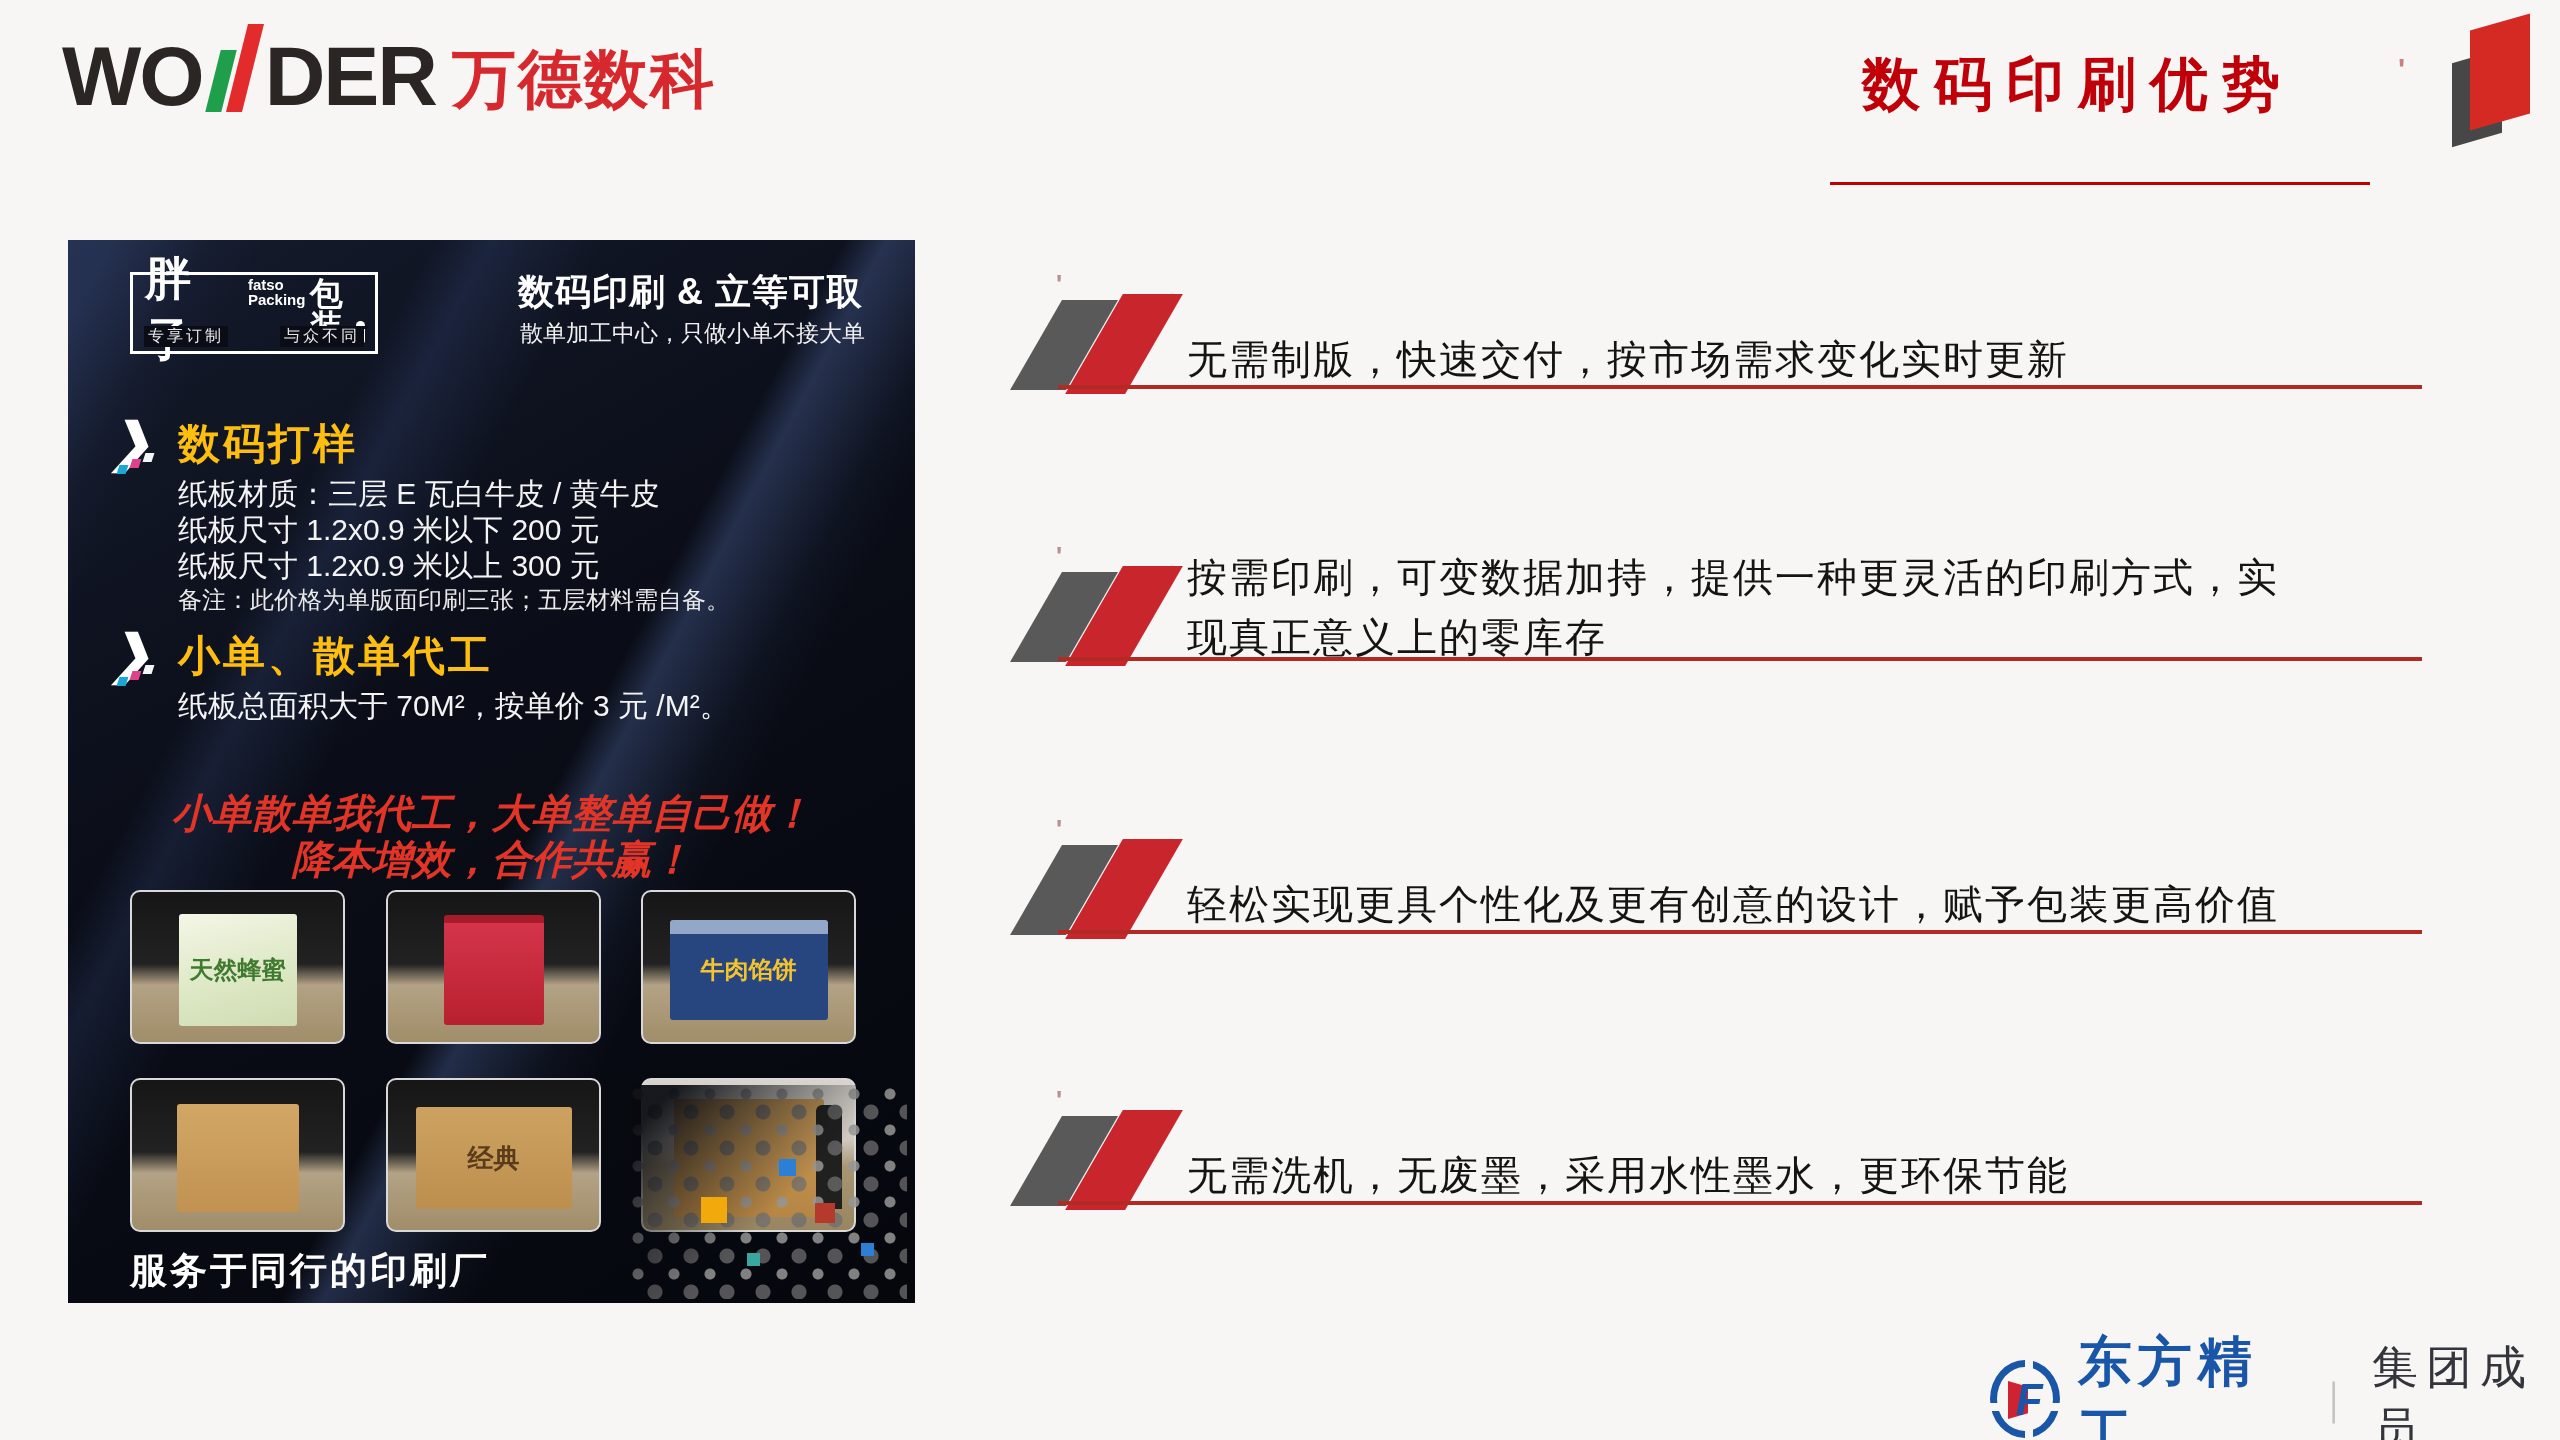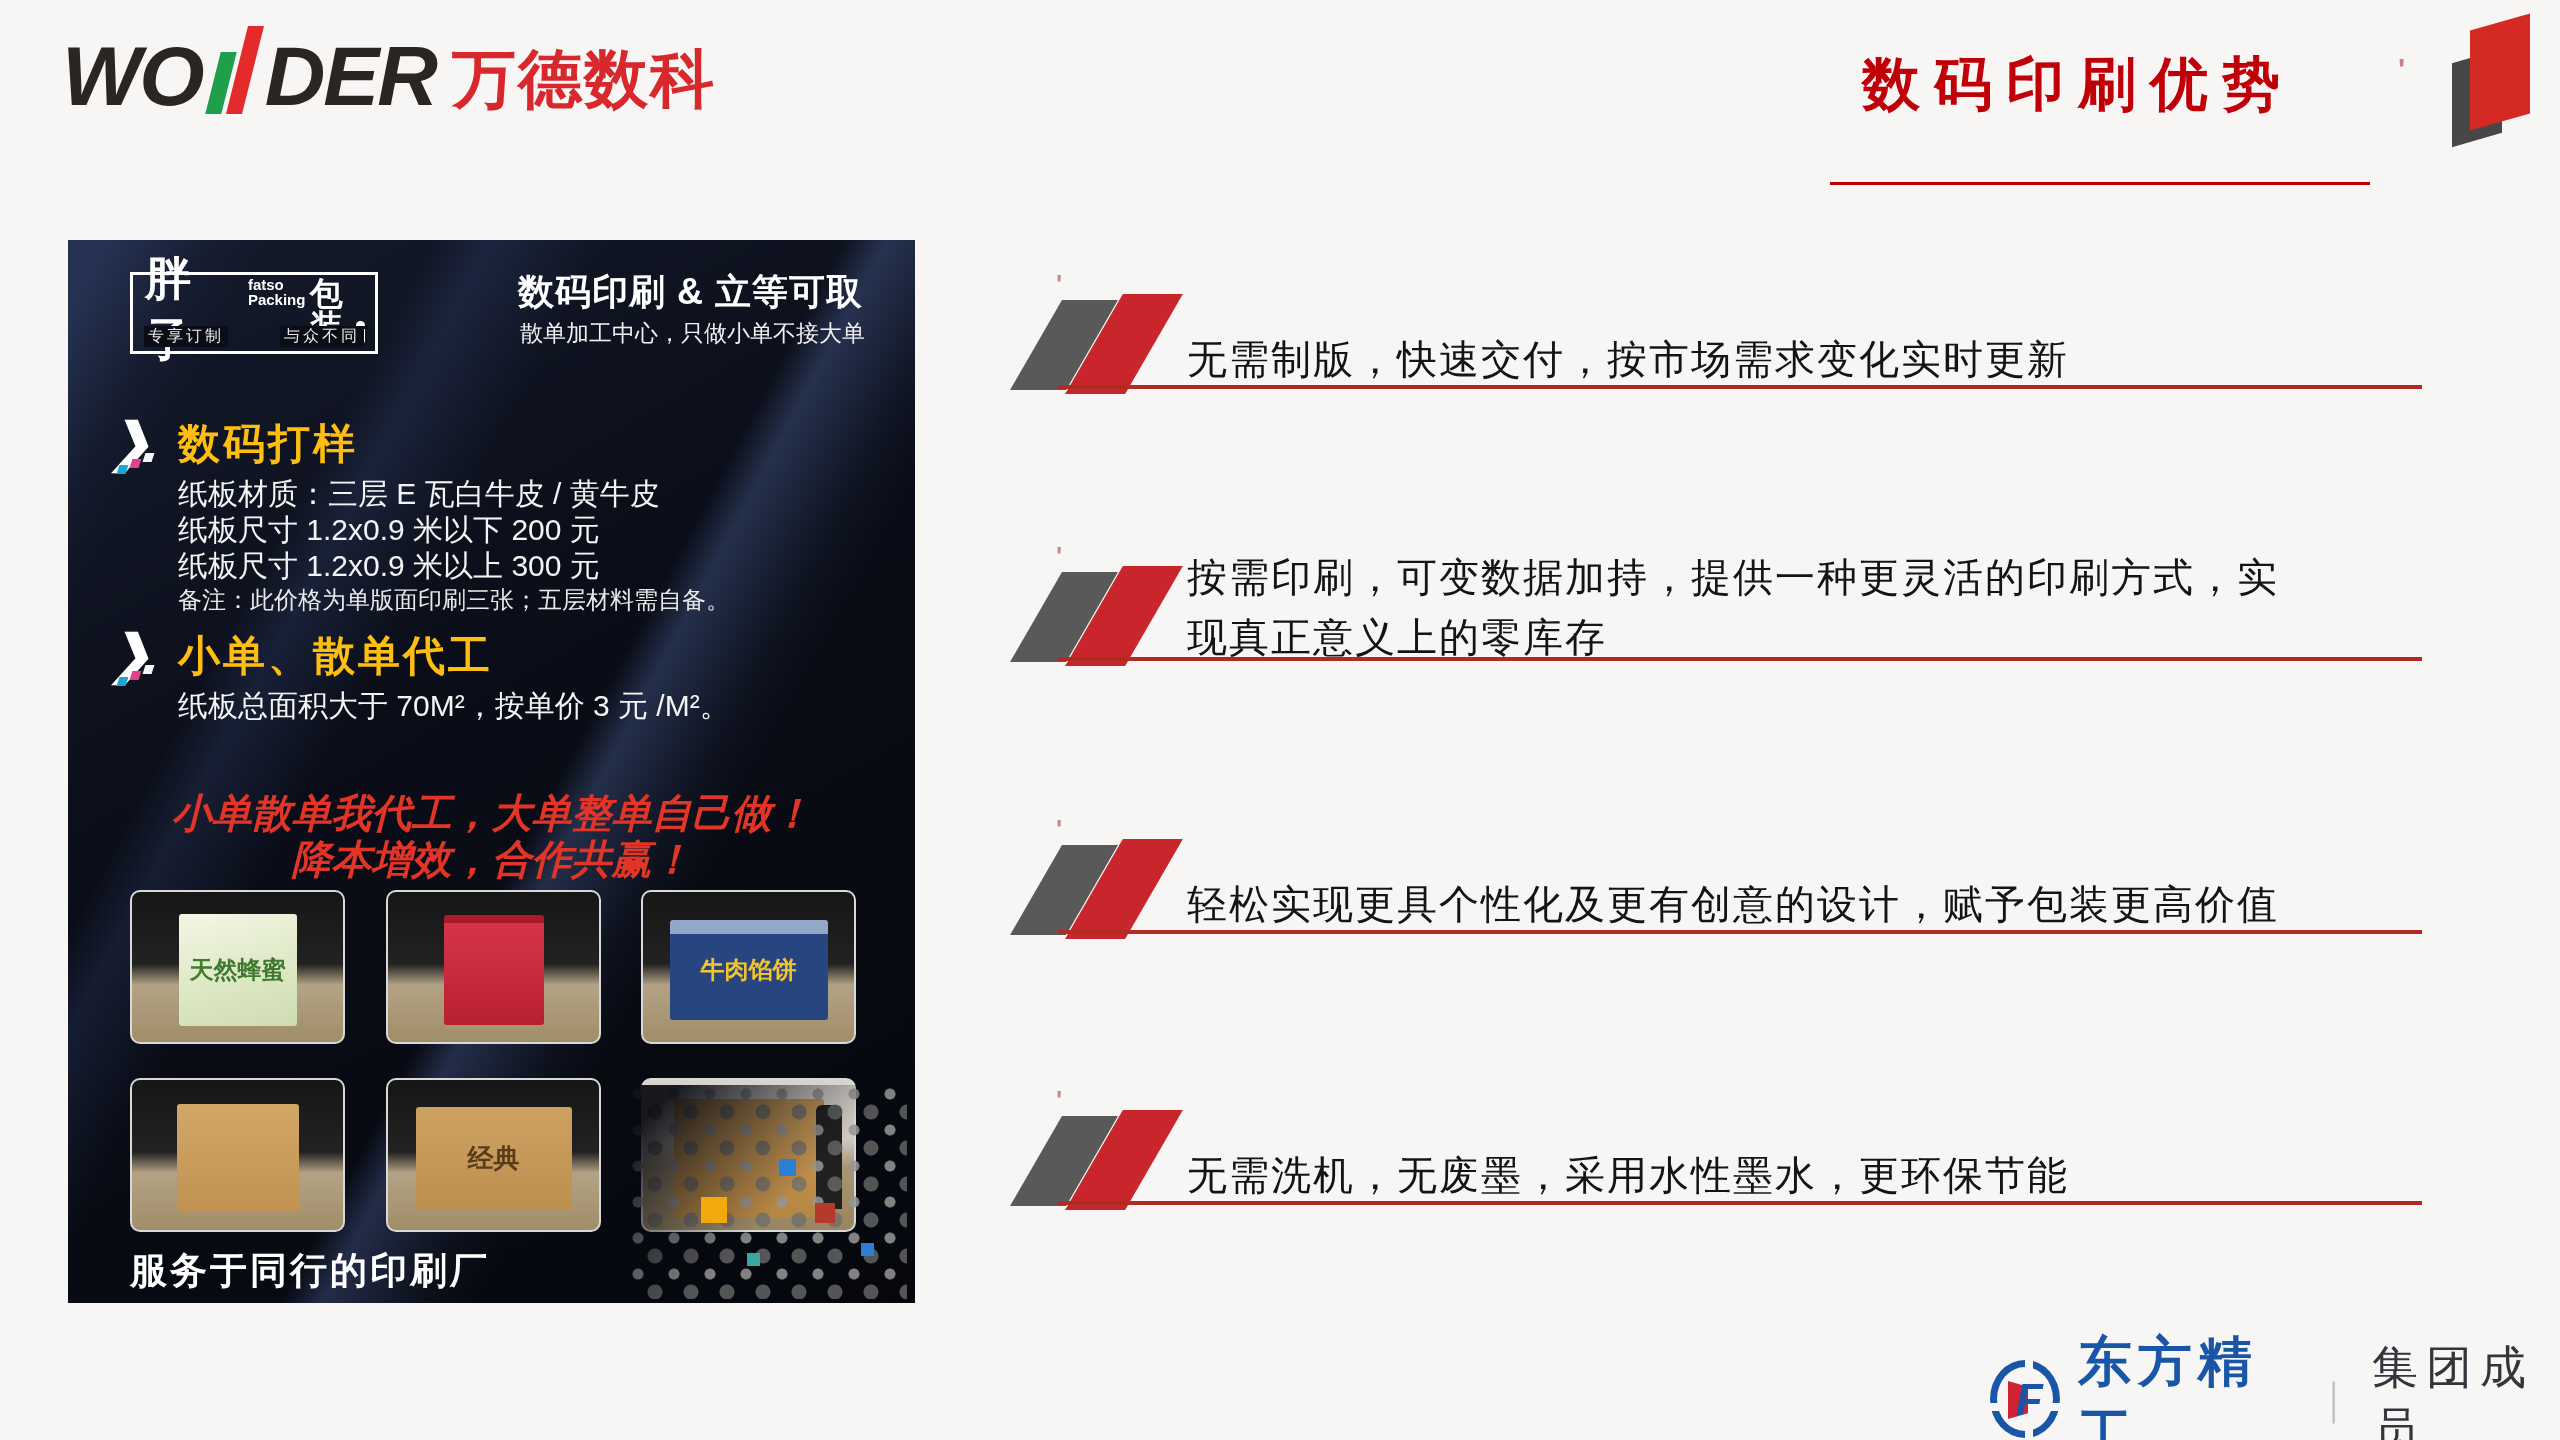--- a/index.html
+++ b/index.html
@@ -5,21 +5,21 @@
   * { margin:0; padding:0; box-sizing:border-box; }
   html,body { background:#e8e7e5; }
   .slide {
     position:relative; width:2560px; height:1440px;
     background:#f7f6f4; overflow:hidden;
     font-family:"Liberation Sans", sans-serif;
   }
 
   
   .wonder-logo { position:absolute; left:62px; top:44px; display:flex; align-items:flex-end; }
-  .wonder-en { display:flex; align-items:flex-end; font-style:italic; font-weight:900;
+  .wonder-en { display:flex; align-items:flex-start; font-weight:900;
       font-size:84px; line-height:0.78; color:#2b2523; letter-spacing:-2px; }
   .n-block { position:relative; width:54px; height:64px; margin:0 4px; }
   .n-left  { position:absolute; left:6px;  bottom:-4px; width:16px; height:62px; background:#1f9e4c; transform:skewX(-14deg); }
   .n-right { position:absolute; left:30px; top:-20px;  width:16px; height:88px; background:#e32b2b; transform:skewX(-14deg); }
   .wonder-cn { color:#d7282d; font-weight:900; font-size:64px; line-height:0.95; margin-left:16px; letter-spacing:2px; }
 
   .slide-title { position:absolute; left:1862px; top:46px; font-size:58px; font-weight:900;
       color:#bf0008; letter-spacing:14px; white-space:nowrap; }
   .title-tick { position:absolute; left:2398px; top:52px; font-size:30px; color:#c9807f; font-weight:700; }
   .title-underline { position:absolute; left:1830px; top:182px; width:540px; height:3px; background:#c00000; }

